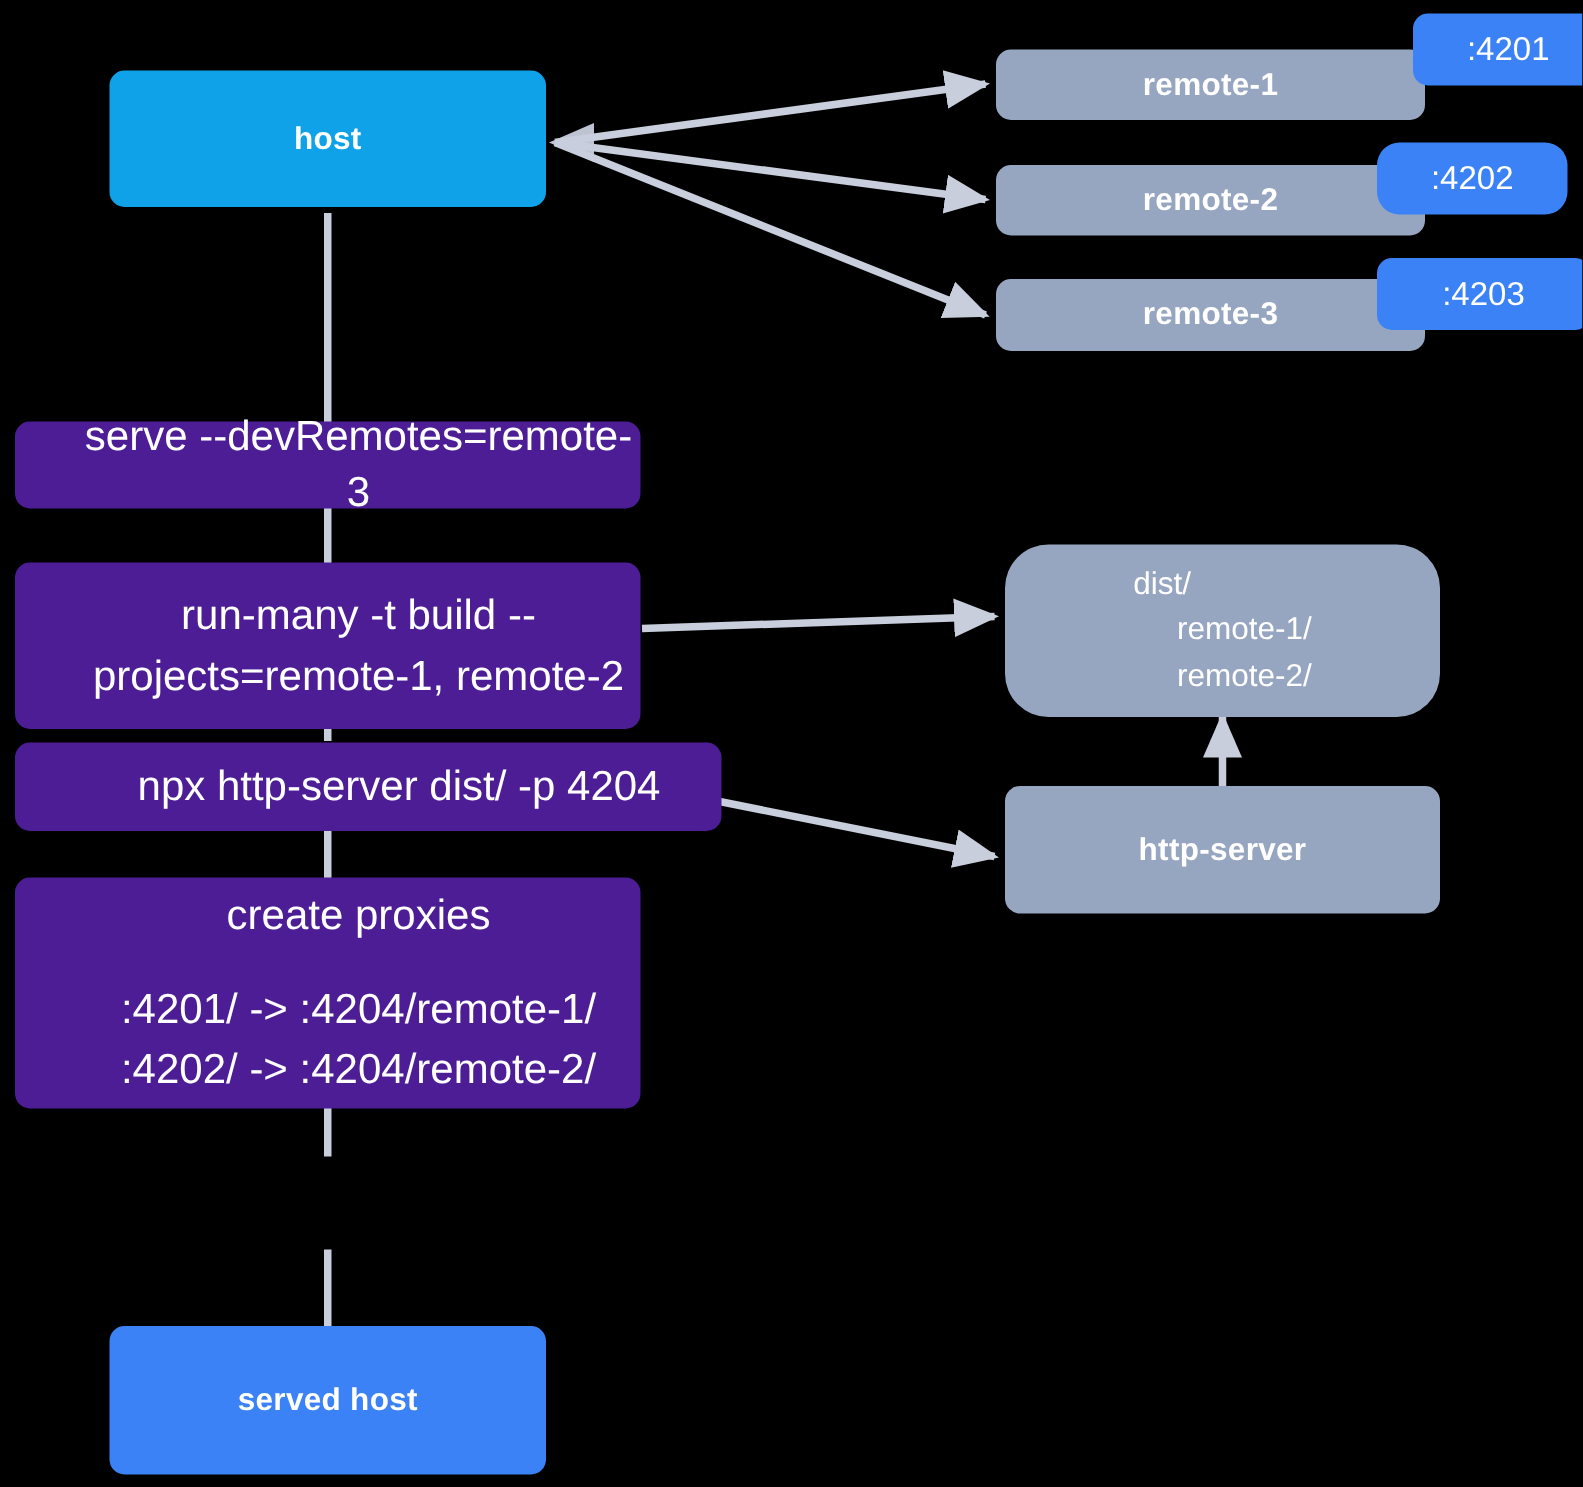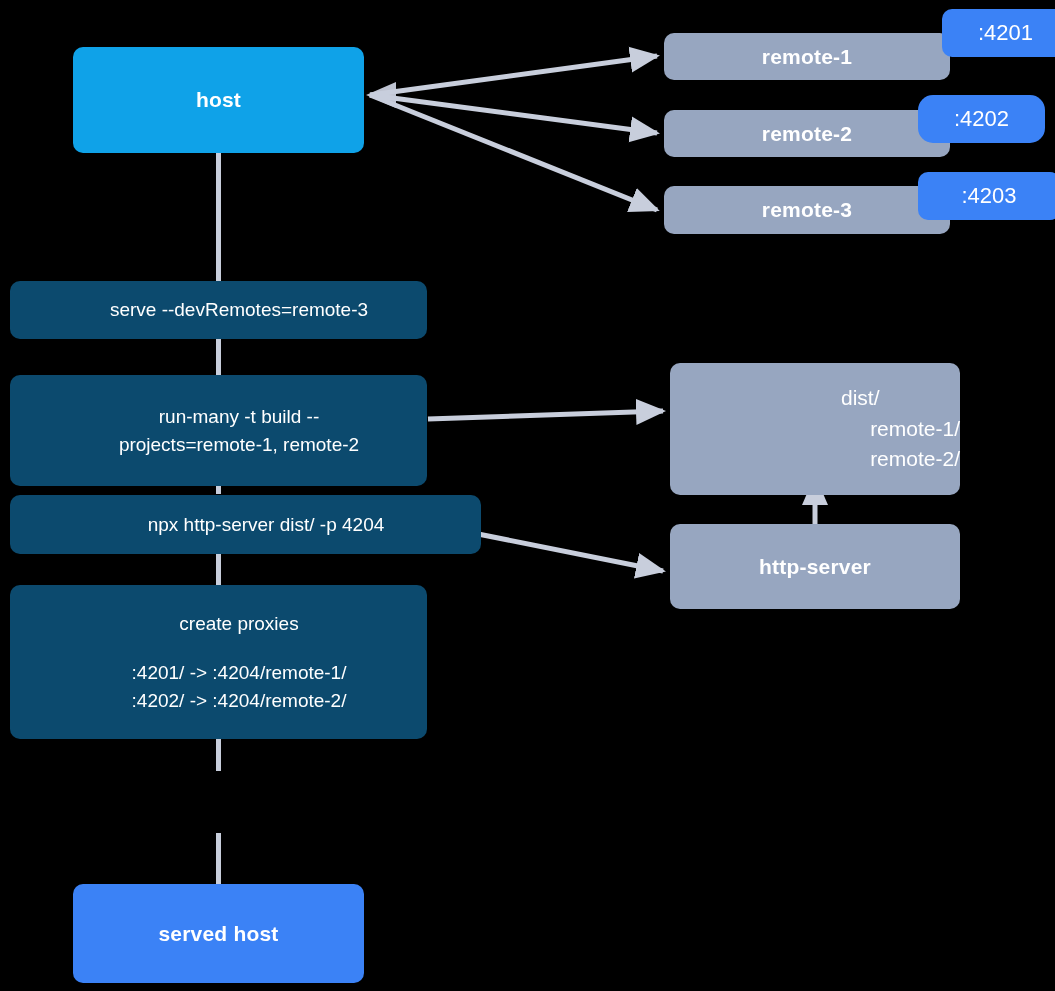--- a/index.html
+++ b/index.html
@@ -35,23 +35,23 @@
     font-size: 21px;
     letter-spacing: 0.2px;
   }
   .node-served {
     background: #3B82F6;
     font-weight: bold;
     font-size: 21px;
     letter-spacing: 0.2px;
   }
   .node-cmd {
-    background: #0c4a6e;
+    background: #4c1d95;
     font-weight: normal;
-    font-size: 19px;
+    font-size: 28px;
     padding-left: 41px;
   }
   .node-gray {
     background: #97A6C0;
     font-size: 21px;
   }
   .node-gray.bold {
     font-weight: bold;
     letter-spacing: 0.2px;
   }
@@ -130,21 +130,21 @@
     <line x1="815" y1="524" x2="815" y2="478" stroke="#C8CEDC" stroke-width="5" marker-end="url(#arrowhead)"></line>
   </svg>
 
   <div class="vline" style="left:216px; top:142px;  height:140px;"></div>
   <div class="vline" style="left:216px; top:338px;  height:38px;"></div>
   <div class="vline" style="left:216px; top:462px;  height:32px;"></div>
   <div class="vline" style="left:216px; top:553px;  height:33px;"></div>
   <div class="vline" style="left:216px; top:738px;  height:33px;"></div>
   <div class="vline" style="left:216px; top:833px;  height:52px;"></div>
 
-  <div class="node node-host" style="left:73px; top:47px; width:291px; height:106px;">
+  <div class="node node-host" style="left:73px; top:47px; width:291px; height:91px;">
     <span>host</span>
   </div>
 
   <div class="node node-gray bold" style="left:664px; top:33px; width:286px; height:47px;">
     <span>remote-1</span>
   </div>
   <div class="badge" style="left:942px; top:9px; width:127px; height:48px;">
     <span>:4201</span>
   </div>
 
@@ -180,21 +180,21 @@
     <span class="proxy-gap"></span>
     <span class="proxy-block">:4201/ -&gt; :4204/remote-1/</span>
     <span class="proxy-block">:4202/ -&gt; :4204/remote-2/</span>
   </div>
 
 
   <div class="node node-served" style="left:73px; top:884px; width:291px; height:99px;">
     <span>served host</span>
   </div>
 
-  <div class="node node-gray" style="left:670px; top:363px; width:290px; height:132px; justify-content:flex-end;">
+  <div class="node node-gray" style="left:670px; top:363px; width:290px; height:115px; justify-content:center;border-radius:29px;">
     <span class="dist-text">dist/
      remote-1/
      remote-2/</span>
   </div>
 
   <div class="node node-gray bold" style="left:670px; top:524px; width:290px; height:85px;">
     <span>http-server</span>
   </div>
 
 </div>

